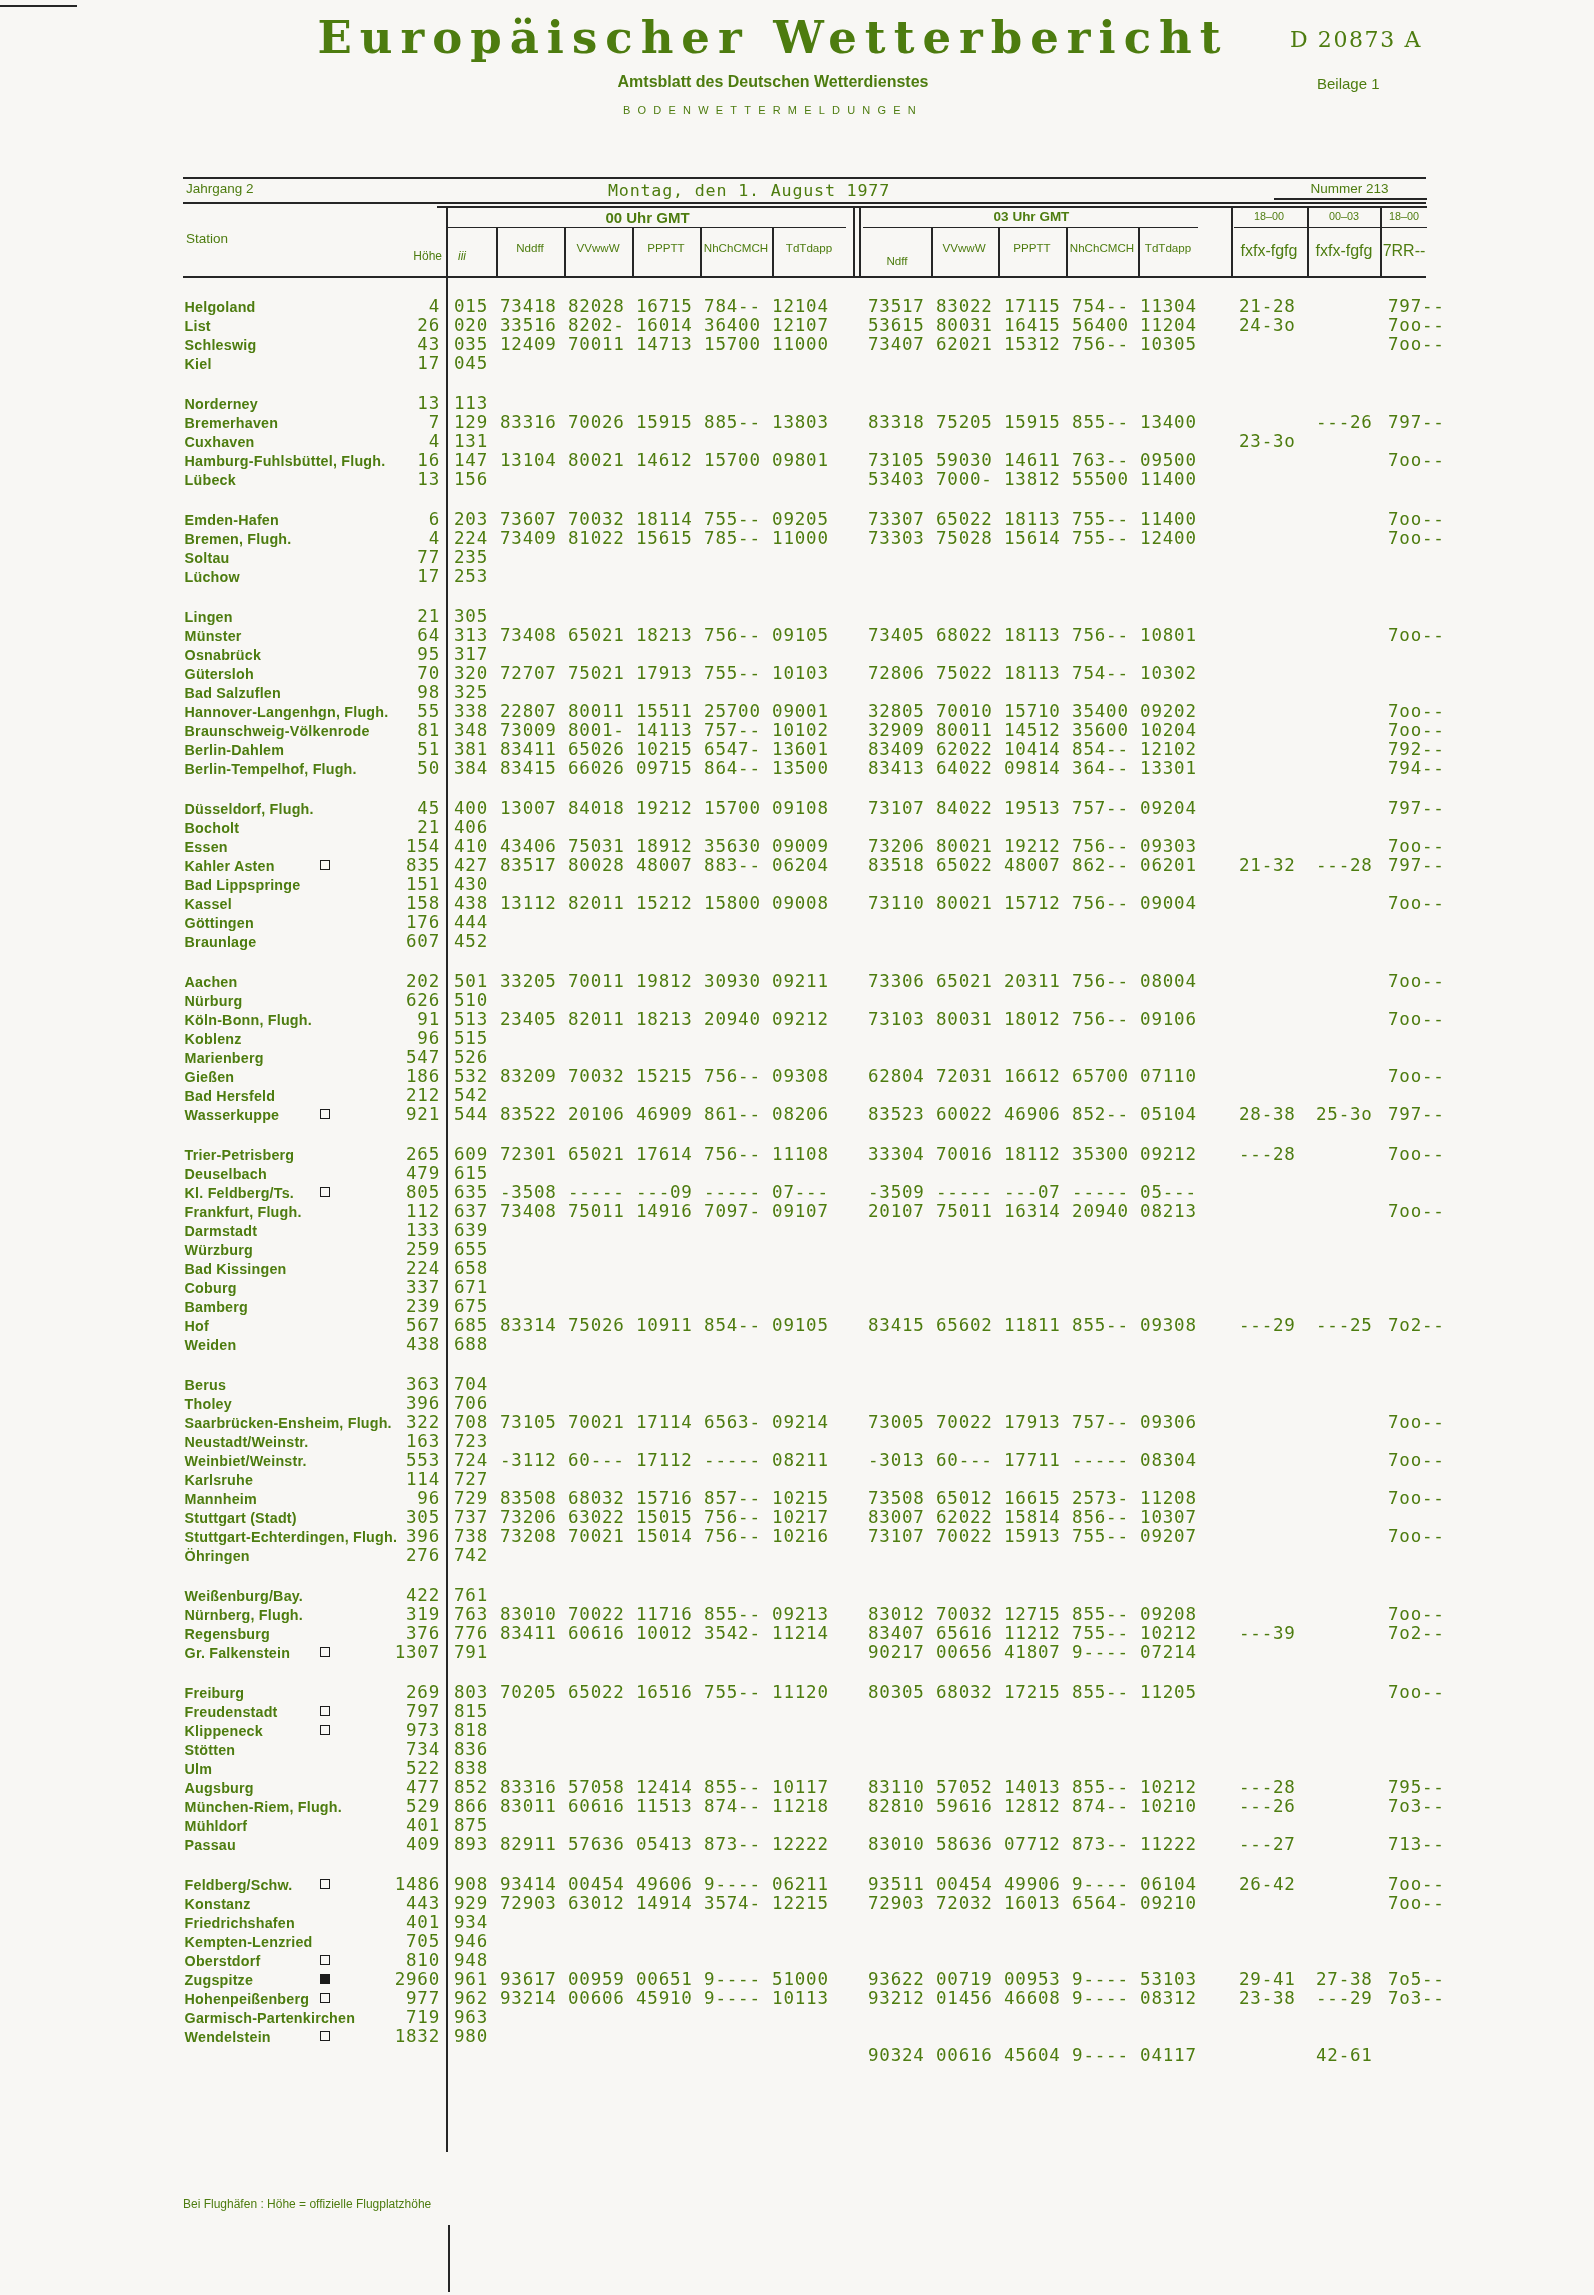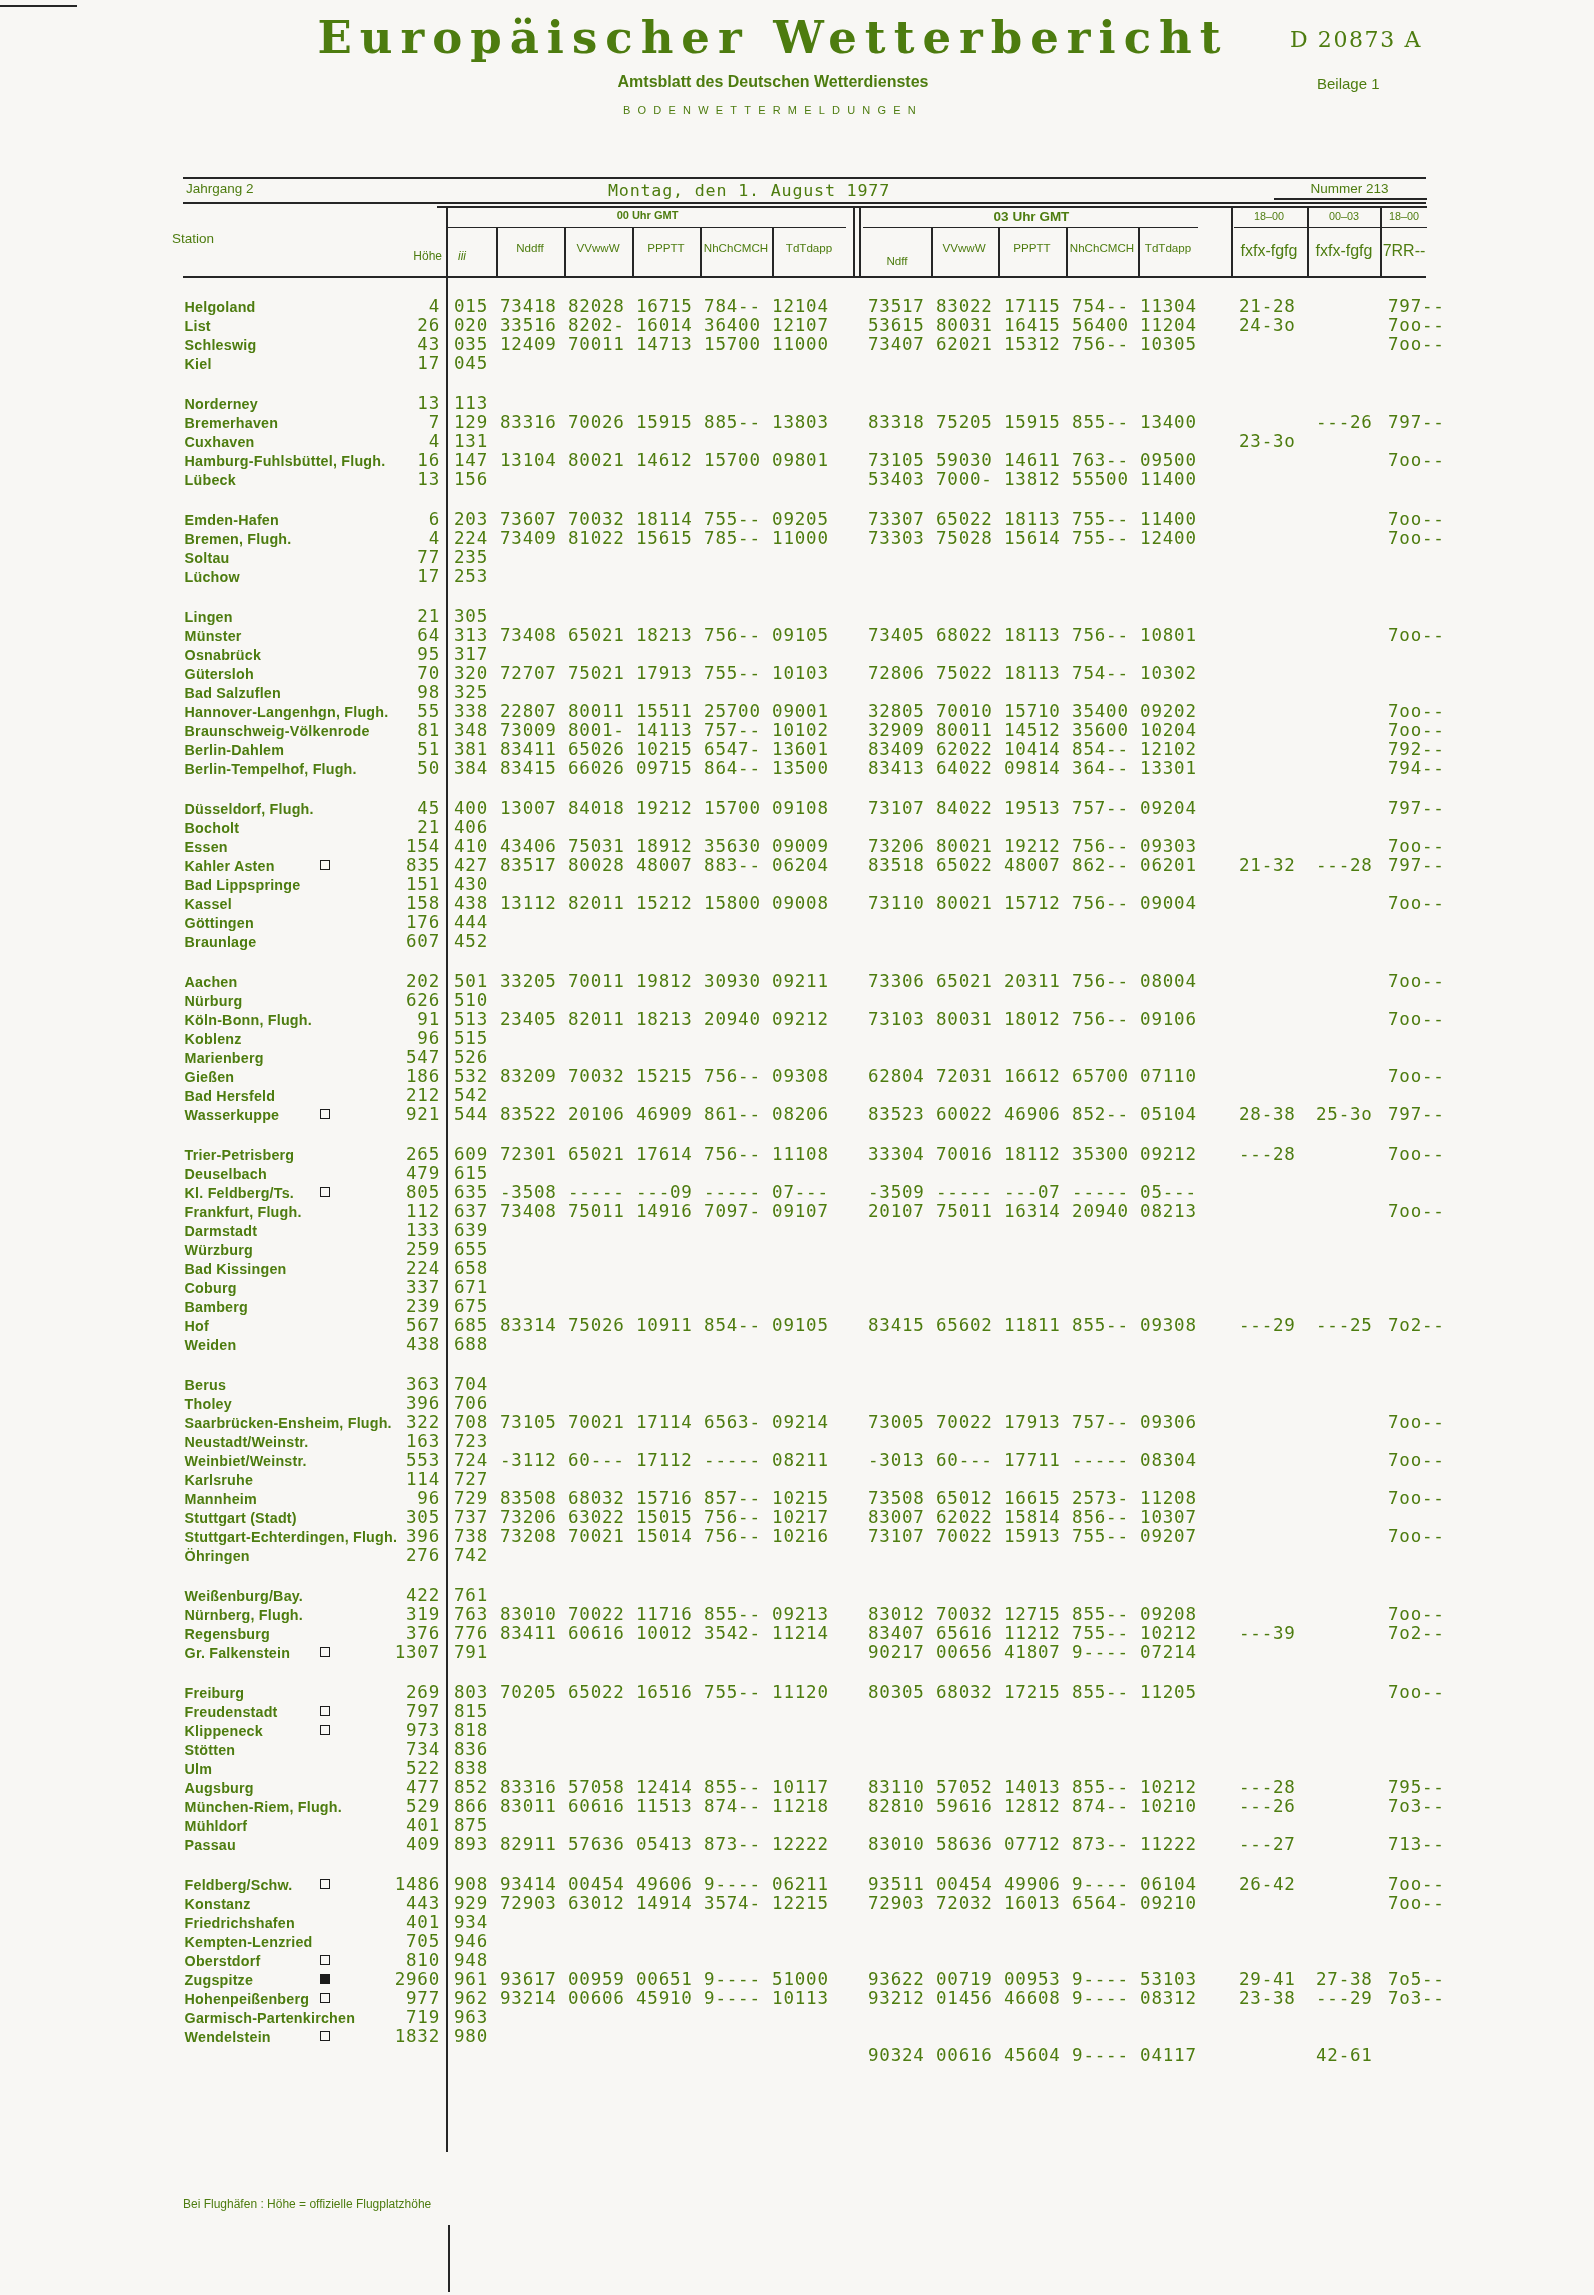--- a/index.html
+++ b/index.html
@@ -17,24 +17,24 @@
            font-weight:bold;font-size:45px;letter-spacing:8px;white-space:nowrap;}
   .t-docnum{left:1290px;top:27px;font-family:"DejaVu Serif","Liberation Serif",serif;
             font-size:22px;letter-spacing:1.6px;}
   .t-sub{left:271px;top:73px;width:1004px;font-weight:bold;font-size:16px;}
   .t-beilage{left:1317px;top:75px;font-size:15px;}
   .t-sect{left:271px;top:104px;width:1004px;font-size:11px;letter-spacing:7.2px;}
   .t-jahr{left:186px;top:181px;font-size:13.5px;}
   .t-date{left:510px;top:180px;width:478px;font-size:16.7px;letter-spacing:0.8px;}
   .t-num{left:1274px;top:181px;width:151px;font-size:13.5px;text-align:center;}
 
-  .th-station{left:172px;top:231px;font-size:13.5px;}
+  .th-station{left:186px;top:231px;font-size:13.5px;}
   .th-hoehe{left:375px;top:249px;width:67px;text-align:right;font-size:12px;}
   .th-iii{left:458px;top:249px;font-size:12px;font-style:italic;}
-  .th-g00{left:448px;top:209px;width:399px;font-weight:bold;font-size:11px;}
+  .th-g00{left:448px;top:209px;width:399px;font-weight:bold;font-size:15px;}
   .th-g03{left:865px;top:209px;width:333px;font-weight:bold;font-size:13.5px;}
   .th-c{position:absolute;transform:translateX(-50%);font-size:11.6px;white-space:nowrap;}
   .th-rh{position:absolute;transform:translateX(-50%);font-size:10.8px;white-space:nowrap;}
   .th-rs{position:absolute;transform:translateX(-50%);font-size:16px;white-space:nowrap;}
 
   .tbody{position:absolute;left:183px;top:297px;width:1307px;}
   .row{position:relative;height:19px;}
   .group-gap{height:21px;}
   .c-name{position:absolute;left:1.6px;top:1.6px;font-size:14.3px;font-weight:bold;
           white-space:nowrap;letter-spacing:0.2px;}

